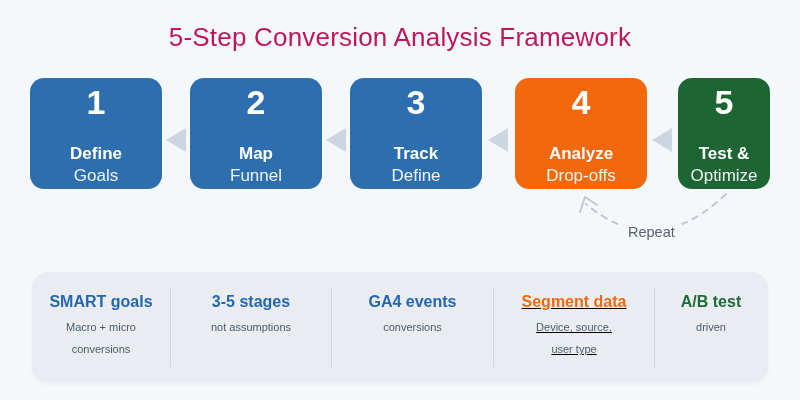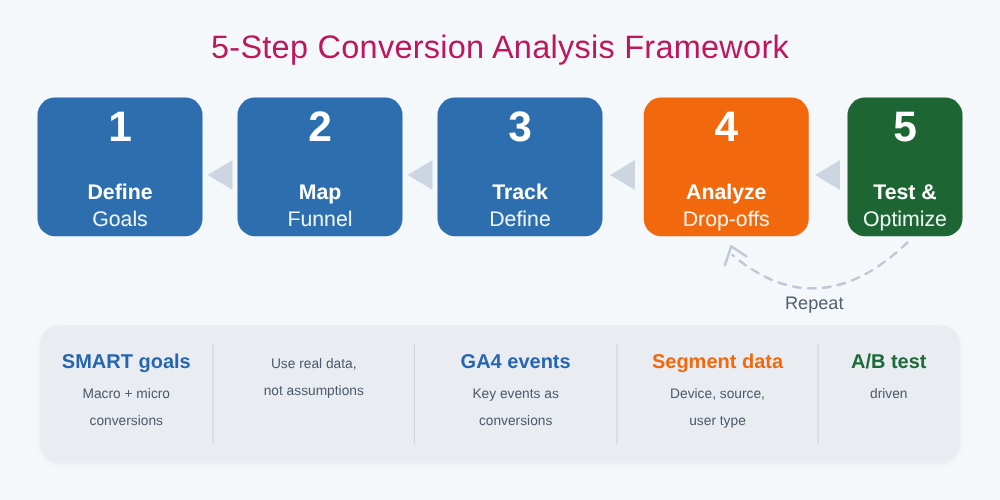--- a/index.html
+++ b/index.html
@@ -70,31 +70,31 @@
   .arc-svg {
     position: absolute;
     left: 0;
     top: 0;
     width: 800px;
     height: 400px;
     pointer-events: none;
   }
   .repeat-label {
     position: absolute;
-    top: 235px;
+    top: 224px;
     left: 621px;
     padding: 0 7px;
     background: #f5f8fb;
     font-size: 14.5px;
     color: #56606f;
   }
   .panel {
     position: absolute;
     left: 32px;
-    top: 260px;
+    top: 272px;
     width: 736px;
     height: 110px;
     border-radius: 16px;
     background: #e9edf2;
     box-shadow: 0 2px 4px rgba(30,40,60,0.05);
     display: flex;
     align-items: stretch;
   }
   .note-col {
     display: flex;
@@ -128,21 +128,21 @@
   .w3 { left: 350px; width: 132px; }
   .w4 { left: 515px; width: 132px; }
   .w5 { left: 678px; width: 92px;  }
   .t1 { left: 166px; }
   .t2 { left: 326px; }
   .t3 { left: 488px; }
   .t4 { left: 652px; }
   .c1 { width: 138px; }
   .c2 { width: 160px; }
   .c3 { width: 161px; }
-  .c4 { width: 160px; }
+  .c4 { width: 160px; text-decoration: underline; }
   .c5 { width: 112px; }
 </style>
 </head>
 <body>
 
 <div class="stage">
 
   <div class="title">5-Step Conversion Analysis Framework</div>
 
   <div class="step step-blue w1">
@@ -186,27 +186,26 @@
   <div class="repeat-label">Repeat</div>
 
   <div class="panel">
     <div class="note-col c1">
       <div class="heading heading-blue">SMART goals</div>
       <div class="line">Macro + micro</div>
       <div class="line">conversions</div>
     </div>
     <div class="divider"></div>
     <div class="note-col c2">
-      <div class="line">Use real data,</div>
+      <div class="heading heading-blue">3-5 stages</div>
       <div class="line">not assumptions</div>
     </div>
     <div class="divider"></div>
     <div class="note-col c3">
       <div class="heading heading-blue">GA4 events</div>
-      <div class="line">Key events as</div>
       <div class="line">conversions</div>
     </div>
     <div class="divider"></div>
     <div class="note-col c4">
       <div class="heading heading-orange">Segment data</div>
       <div class="line">Device, source,</div>
       <div class="line">user type</div>
     </div>
     <div class="divider"></div>
     <div class="note-col c5">

